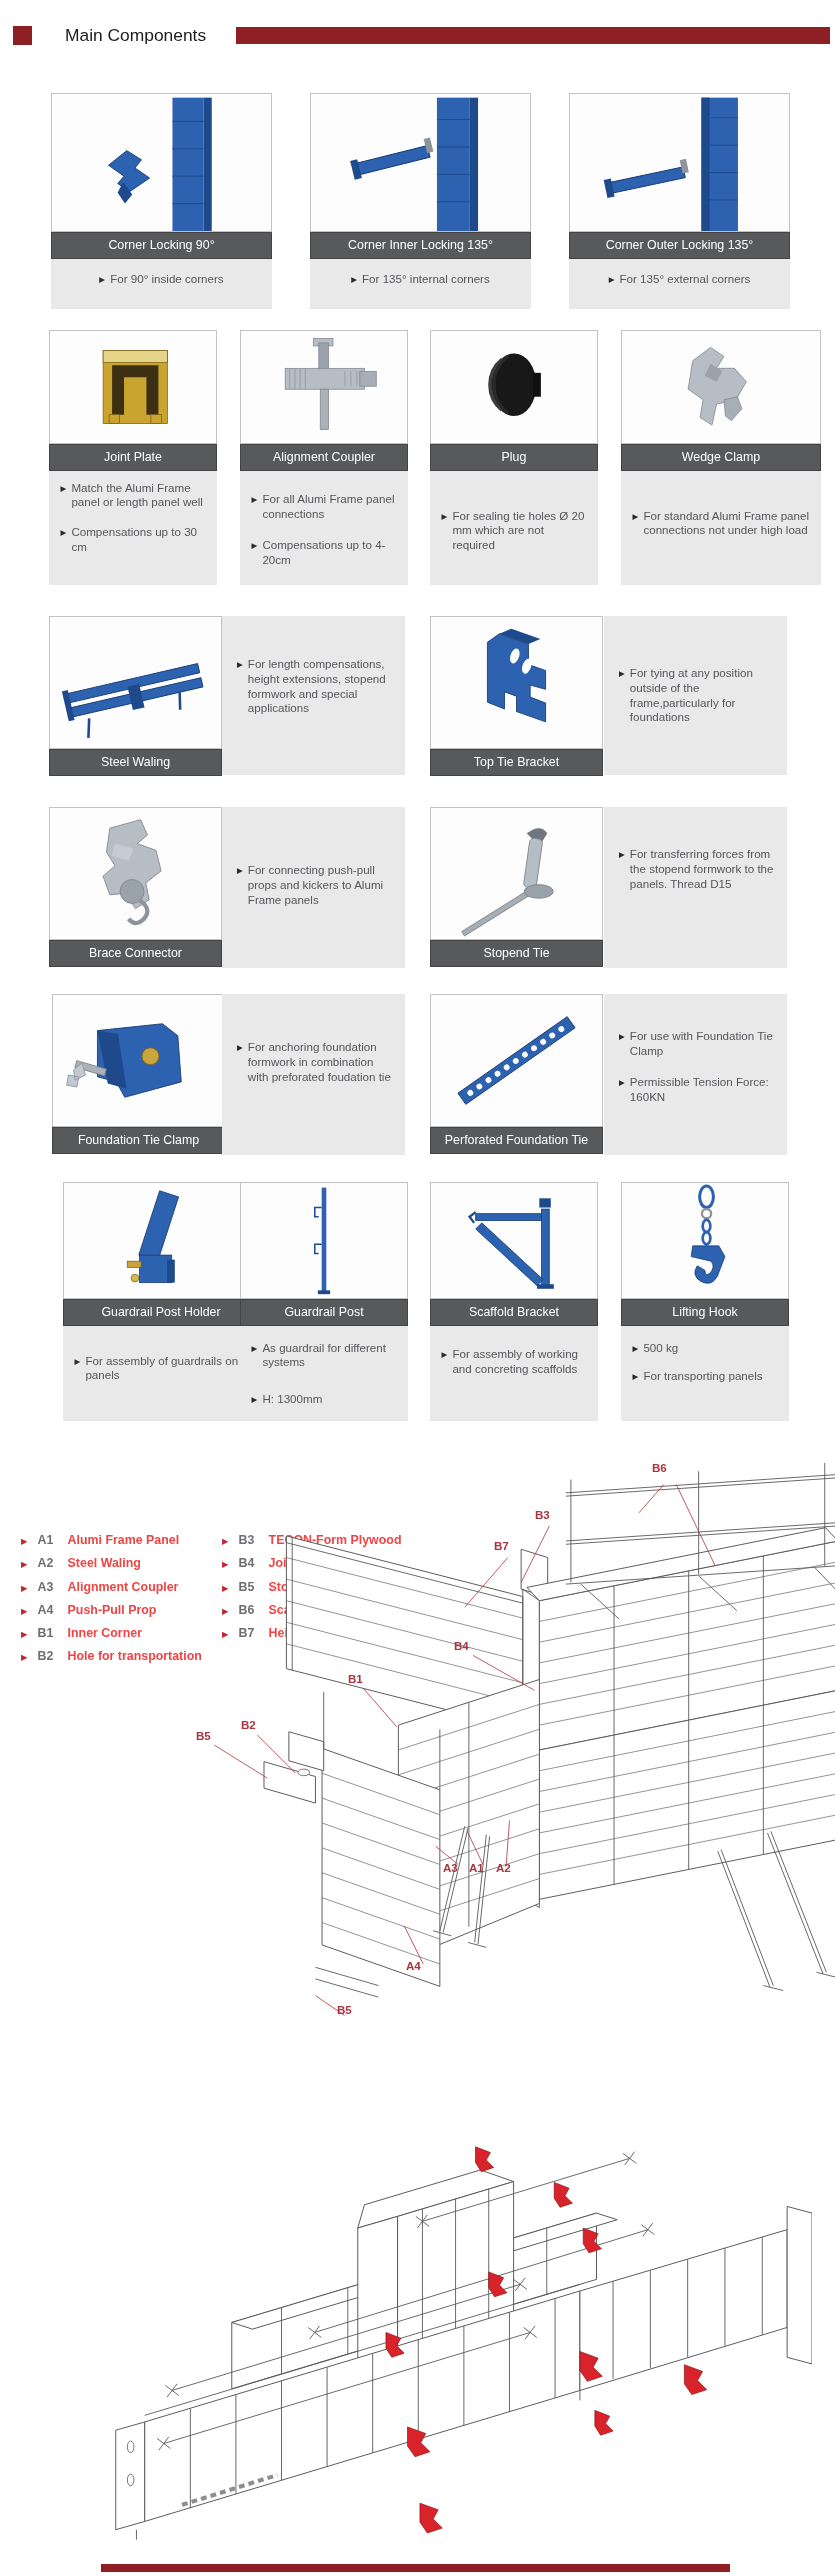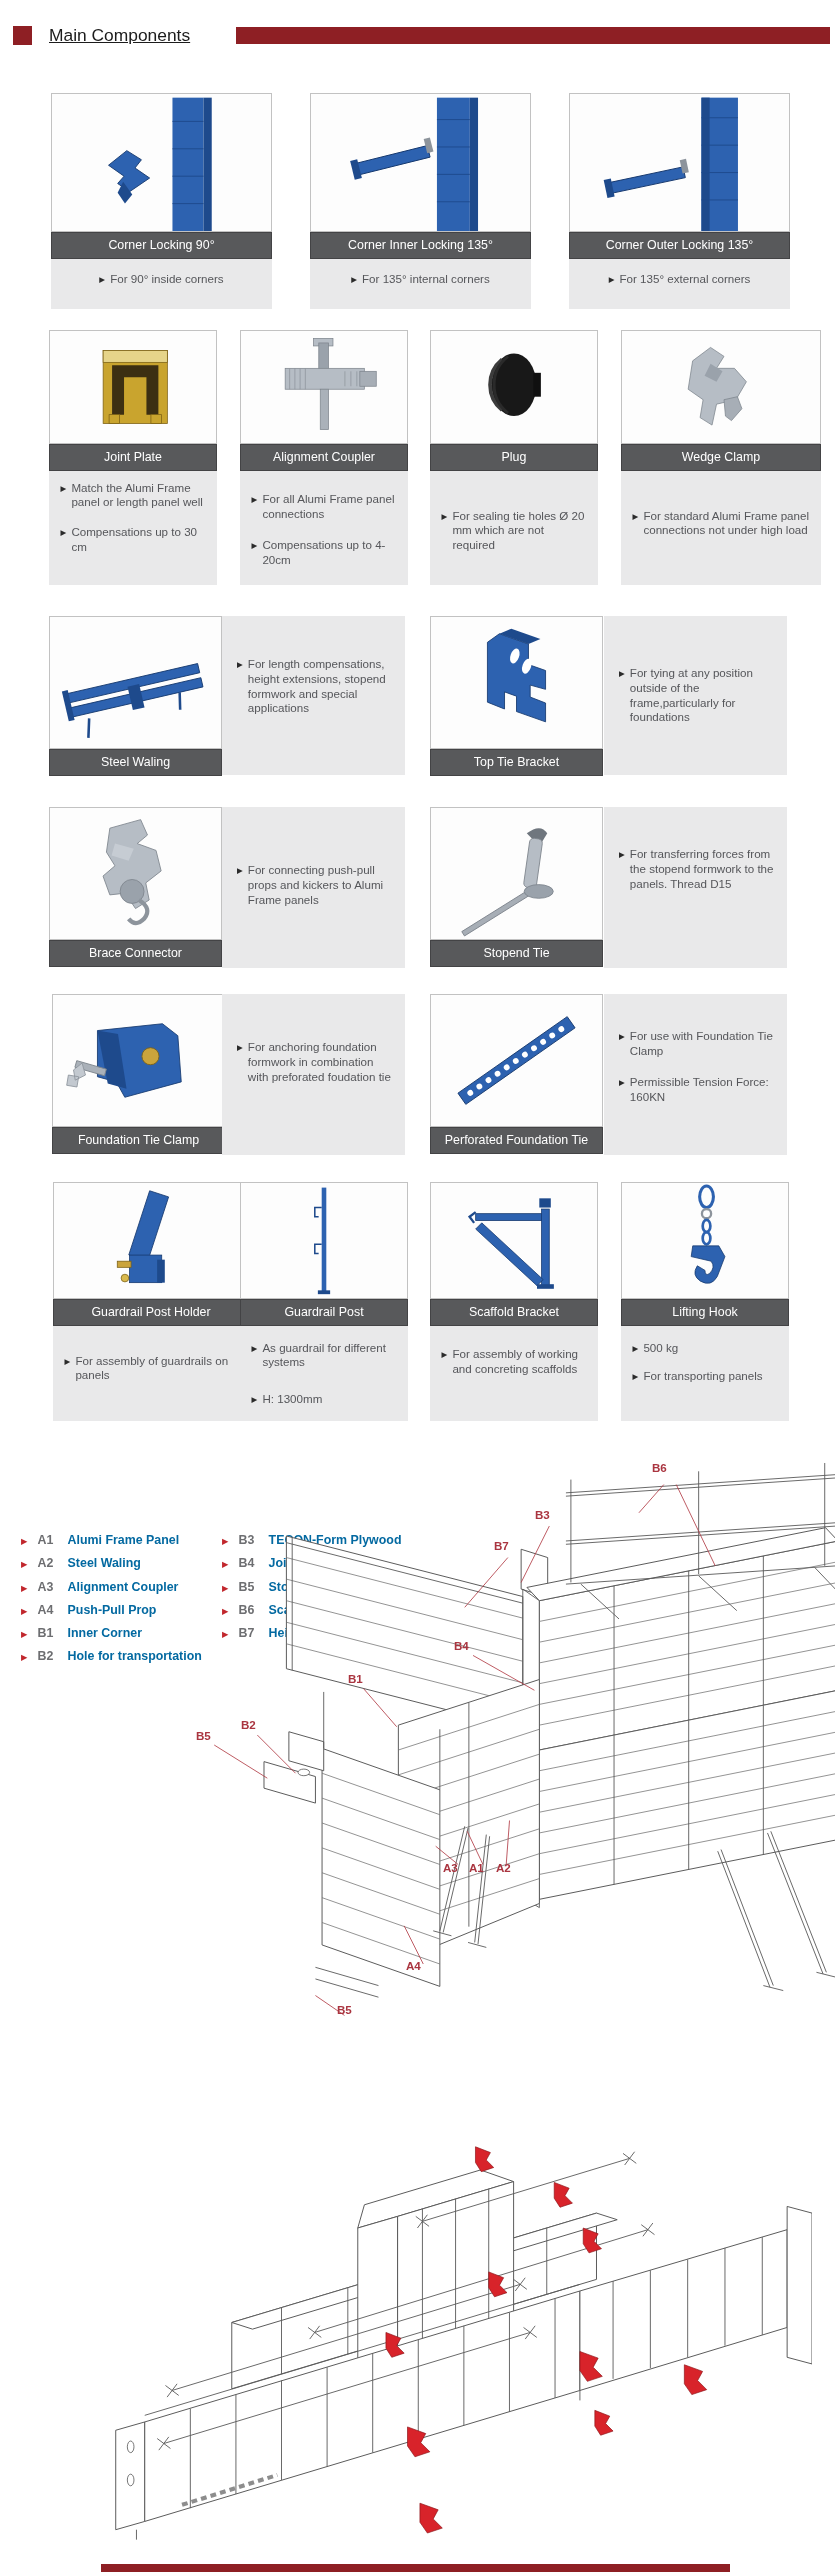--- a/index.html
+++ b/index.html
@@ -1,41 +1,41 @@
 <!DOCTYPE html>
 <html style="font-size:13.3px"><head>
 <meta charset="utf-8">
 <style>
   html,body{margin:0;padding:0;background:#ffffff;}
   #page{position:relative;width:835px;height:2576px;background:#ffffff;
         font-family:"Liberation Sans", sans-serif;overflow:hidden;}
   .abs{position:absolute;}
   
   .hdr-square{position:absolute;left:13.3px;top:26px;width:19px;height:19px;background:#8e1f24;}
-  .hdr-title{position:absolute;left:49px;top:25px;font-size:17.4px;color:#1c1c1c;text-decoration:underline;}
+  .hdr-title{position:absolute;left:65px;top:25px;font-size:17.4px;color:#1c1c1c;}
   .hdr-bar{position:absolute;left:236px;top:27px;width:594px;height:17.4px;background:#8e1f24;}
   
   .card{position:absolute;}
   .imgbox{border:0.8px solid #c2c2c2;background:#fdfdfd;box-sizing:border-box;overflow:hidden;}
   .imgbox svg{display:block;width:100%;height:100%;}
   .tbar{background:#58595b;border:0.8px solid #434345;box-sizing:border-box;color:#ffffff;
         font-size:12.4px;text-align:center;height:26.5px;line-height:25px;white-space:nowrap;}
   .desc{background:#e9e9ea;box-sizing:border-box;padding:11.6px 10px 8.3px 11.6px;}
   .desc.center{text-align:center;padding-left:6.6px;padding-right:6.6px;}
   .descpanel{position:absolute;background:#e9e9ea;box-sizing:border-box;padding:11.6px 11.6px 8.3px 15px;}
   .bullet{display:flex;align-items:flex-start;text-align:left;}
   .desc.center .bullet{display:inline-flex;}
   .arr{font-size:7.5px;color:#2b2b2b;line-height:15px;width:10.8px;flex:0 0 10.8px;}
   .btxt{font-size:11.6px;line-height:1.28;color:#55565a;}
   
   .lg-col{position:absolute;}
   .lg-row{display:flex;align-items:baseline;margin-bottom:7.5px;height:15.8px;}
   .lg-arr{font-size:8.3px;color:#c1272d;width:16.6px;flex:0 0 16.6px;}
   .lg-code{font-size:12.4px;font-weight:bold;color:#6d6e71;width:30px;flex:0 0 30px;}
-  .lg-label{font-size:12.4px;font-weight:bold;color:#0369a1;white-space:nowrap;}
+  .lg-label{font-size:12.4px;font-weight:bold;color:#ef4444;white-space:nowrap;}
   
   .dlabel{position:absolute;font-size:11.6px;font-weight:bold;color:#aa3540;}
   .caption{position:absolute;font-size:14px;color:#77787b;line-height:1.35;}
   .footer-bar{position:absolute;left:101px;top:2564px;width:629px;height:7.5px;background:#8e1f24;}
   
   .bl{fill:#2d62b0;} .bld{fill:#1e4a8c;} .stl{fill:#b6bdc5;} .std{fill:#8d949c;}
   .pnl{fill:#ffffff;stroke:#5b5b5b;stroke-width:1.2;}
   .ln{stroke:#5b5b5b;stroke-width:1.1;fill:none;}
   .rib{stroke:#6f6f6f;stroke-width:0.9;fill:none;}
   .red{stroke:#b13a44;stroke-width:1;fill:none;}
@@ -314,21 +314,21 @@
     <div class="bullet">
         <span class="arr">▶</span>
         <span class="btxt">For use with Foundation Tie Clamp</span>
       </div>
     <div class="bullet" style="margin-top:16.6px">
         <span class="arr">▶</span>
         <span class="btxt">Permissible Tension Force: 160KN</span>
       </div>
   </div>
 
-  <div class="card" style="left:53px;top:1182px;width:196px">
+  <div class="card" style="left:63px;top:1182px;width:196px">
     <div class="imgbox" style="height:117px">
       <svg viewBox="0 0 200 150">
           <rect x="84" y="12" width="26" height="88" class="bl" transform="rotate(18 97 56)" stroke="#16396e"></rect>
           <rect x="72" y="94" width="42" height="36" class="bl" stroke="#16396e"></rect>
           <rect x="56" y="102" width="18" height="8" fill="#caa43c" stroke="#7a5f14"></rect>
           <circle cx="66" cy="124" r="5" fill="#d9b94d" stroke="#7a5f14"></circle>
           <rect x="108" y="100" width="10" height="30" class="bld"></rect>
         </svg>
     </div>
     <div class="tbar">Guardrail Post Holder</div>

